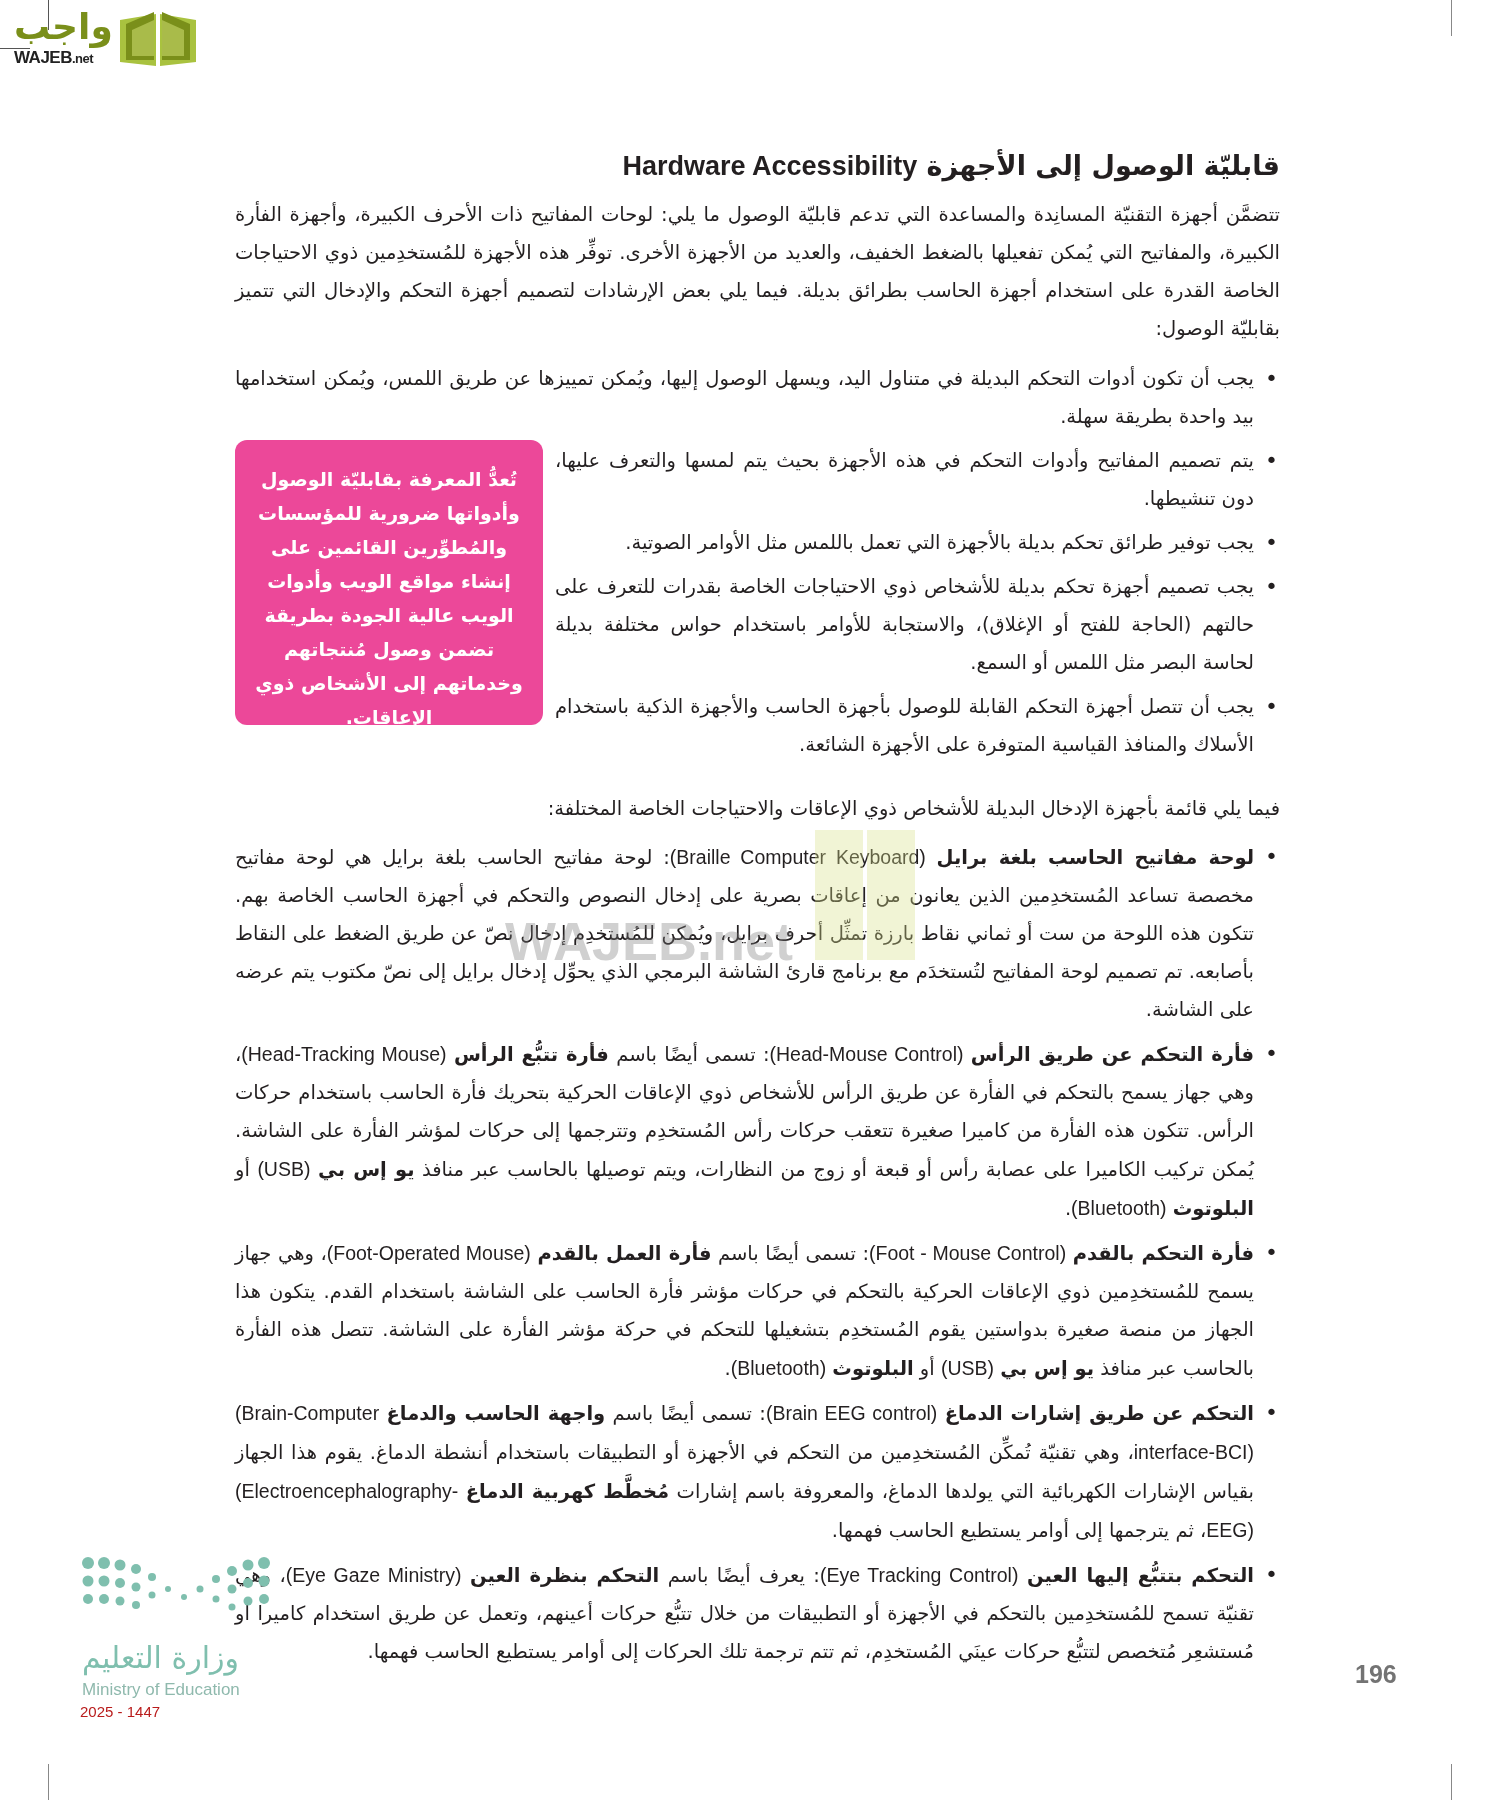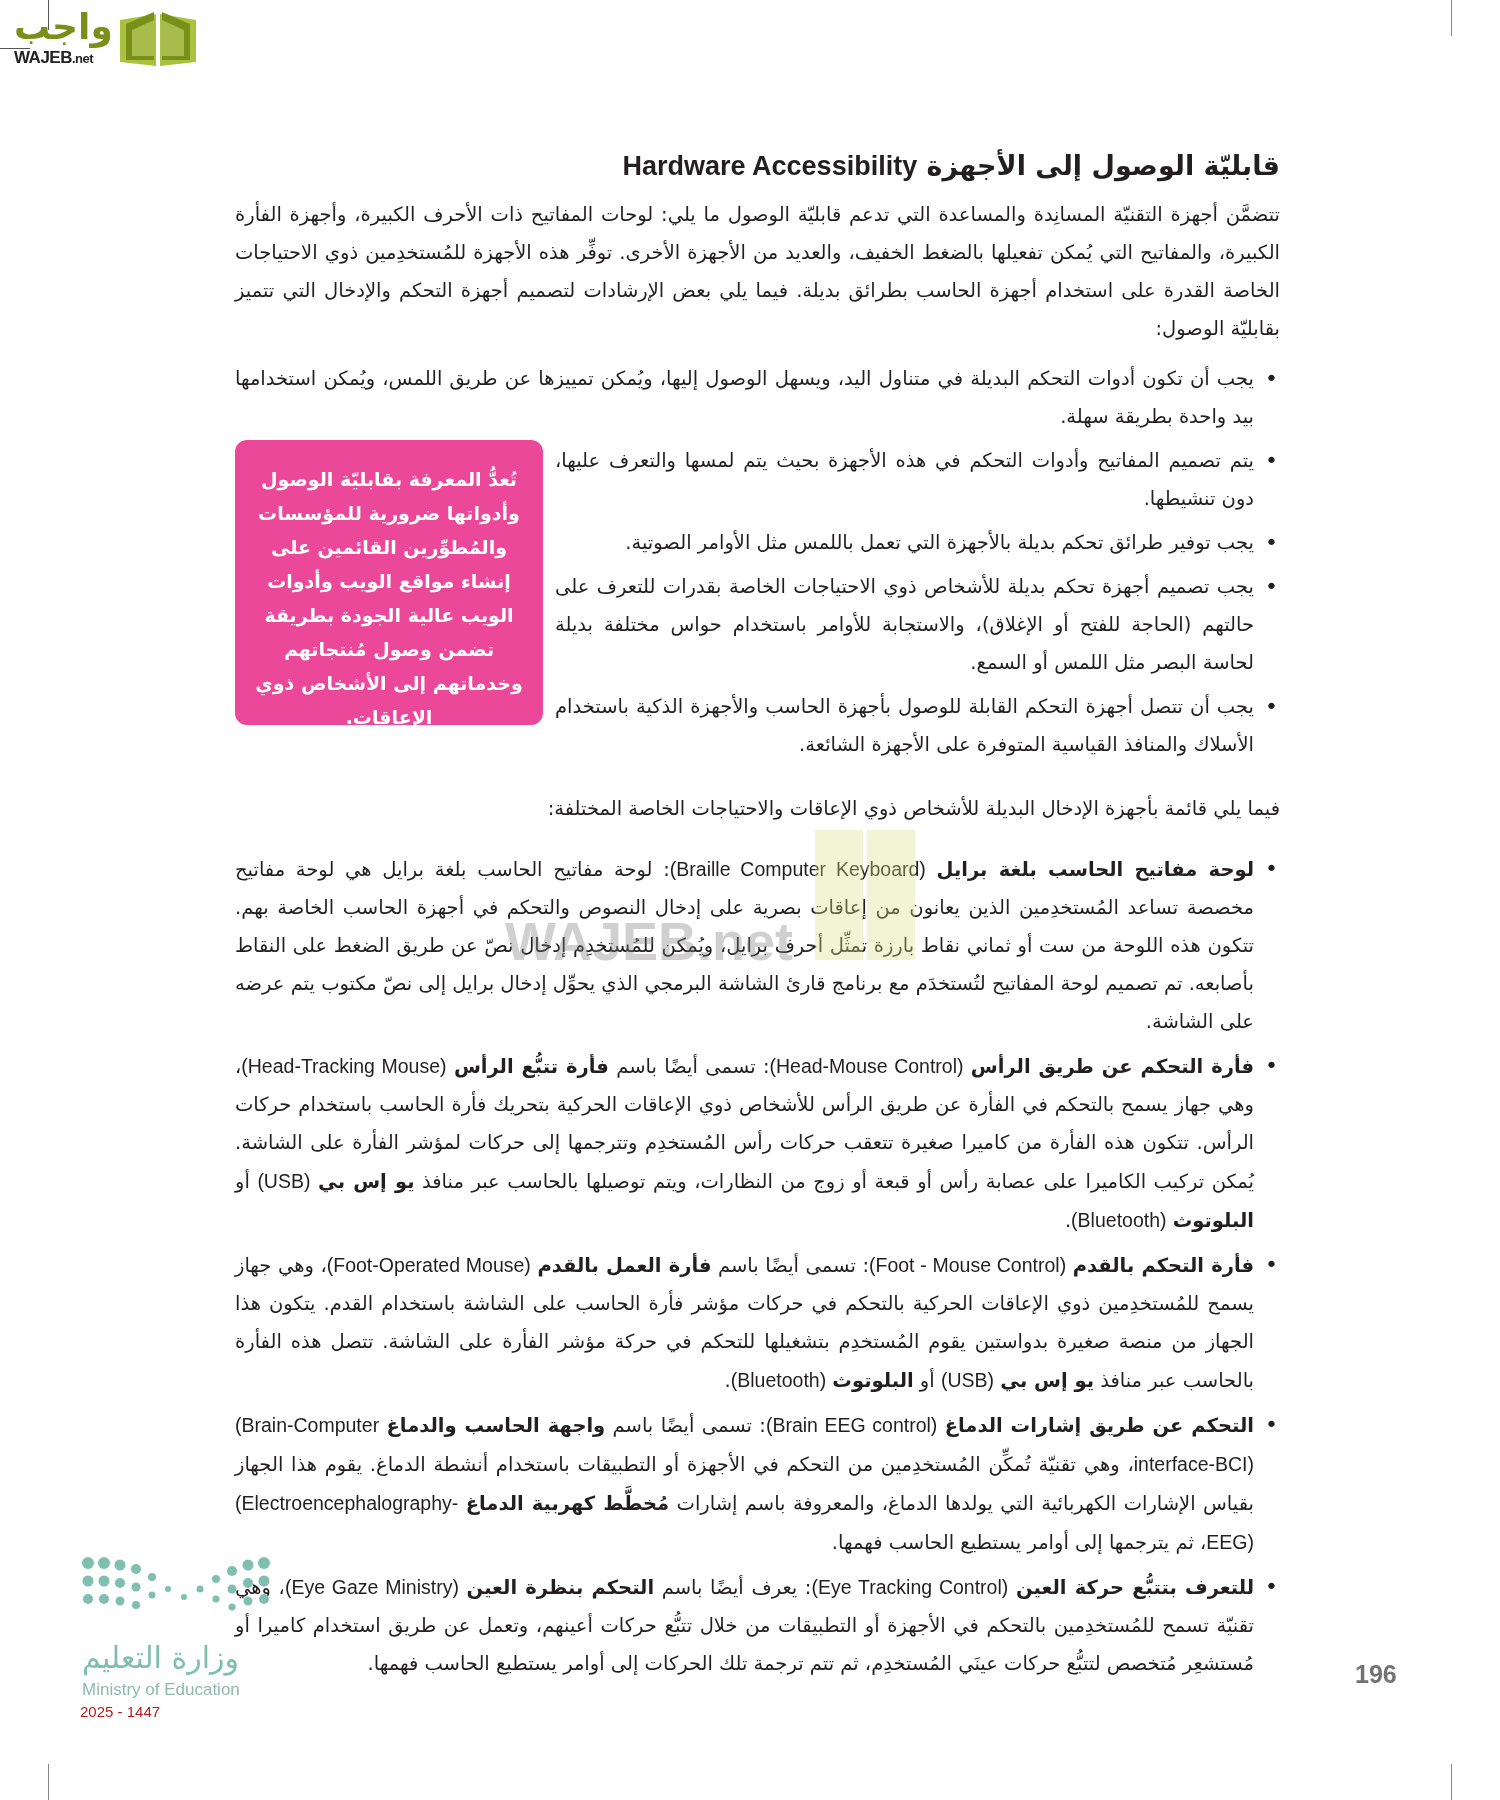--- a/index.html
+++ b/index.html
@@ -28,21 +28,21 @@
 
     ul.bullets { list-style: none; }
     ul.bullets li { position: relative; padding-right: 26px; font: 19.5px/38px "DejaVu Sans", sans-serif; margin-bottom: 6px; text-align: justify; text-align-last: right; }
     ul.bullets li::before { content: "\2022"; position: absolute; right: 2px; top: 0; font-size: 22px; color: #231f20; }
     ul.bullets li.narrow { margin-left: 320px; }
 
     .term-list li { margin-bottom: 18px; }
     .term-list b { font-weight: bold; }
     .en { font-family: "Liberation Sans", sans-serif; direction: ltr; unicode-bidi: embed; }
 
-    .intro-list { font: 19.5px/38px "DejaVu Sans", sans-serif; margin: 26px 0 22px; text-align: right; }
+    .intro-list { font: 19.5px/38px "DejaVu Sans", sans-serif; margin: 26px 0 10px; text-align: right; }
 
     
     .callout { position: absolute; left: 235px; top: 440px; width: 308px; height: 285px; background: #ec4899; border-radius: 12px; padding: 22px 18px; direction: rtl; text-align: center; }
     .callout p { color: #ffffff; font: bold 19px/34px "DejaVu Sans", sans-serif; }
 
     
     .watermark { position: absolute; left: 505px; top: 820px; width: 420px; height: 150px; opacity: 0.35; pointer-events: none; }
     .wm-book { position: absolute; left: 300px; top: 0; width: 120px; height: 150px; }
     .wm-text { position: absolute; left: 0; top: 90px; font: bold 54px "Liberation Sans", sans-serif; color: #7a7a7a; }
 
@@ -114,21 +114,21 @@
       <span class="en">(USB)</span><span> أو </span><b>البلوتوث</b>
       <span class="en">(Bluetooth)</span><span>.</span>
     </li>
     <li>
       <b>التحكم عن طريق إشارات الدماغ</b>
       <span class="en">(Brain EEG control)</span><span>: تسمى أيضًا باسم </span><b>واجهة الحاسب والدماغ</b>
       <span class="en">(Brain-Computer interface-BCI)</span><span>، وهي تقنيّة تُمكِّن المُستخدِمين من التحكم في الأجهزة أو التطبيقات باستخدام أنشطة الدماغ. يقوم هذا الجهاز بقياس الإشارات الكهربائية التي يولدها الدماغ، والمعروفة باسم إشارات </span><b>مُخطَّط كهربية الدماغ</b>
       <span class="en">(Electroencephalography-EEG)</span><span>، ثم يترجمها إلى أوامر يستطيع الحاسب فهمها.</span>
     </li>
     <li>
-      <b>للتعرف بتتبُّع حركة العين</b>
+      <b>التحكم بتتبُّع إليها العين</b>
       <span class="en">(Eye Tracking Control)</span><span>: يعرف أيضًا باسم </span><b>التحكم بنظرة العين</b>
       <span class="en">(Eye Gaze Ministry)</span><span>، وهي تقنيّة تسمح للمُستخدِمين بالتحكم في الأجهزة أو التطبيقات من خلال تتبُّع حركات أعينهم، وتعمل عن طريق استخدام كاميرا أو مُستشعِر مُتخصص لتتبُّع حركات عينَي المُستخدِم، ثم تتم ترجمة تلك الحركات إلى أوامر يستطيع الحاسب فهمها.</span>
     </li>
   </ul>
 </div>
 
 <div class="callout">
   <p>تُعدُّ المعرفة بقابليّة الوصول وأدواتها ضرورية للمؤسسات والمُطوِّرين القائمين على إنشاء مواقع الويب وأدوات الويب عالية الجودة بطريقة تضمن وصول مُنتجاتهم وخدماتهم إلى الأشخاص ذوي الإعاقات.</p>
 </div>
 

